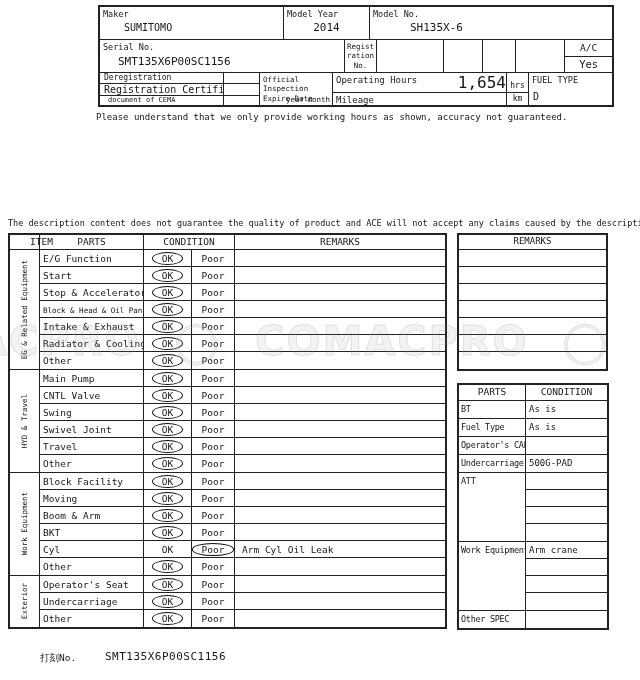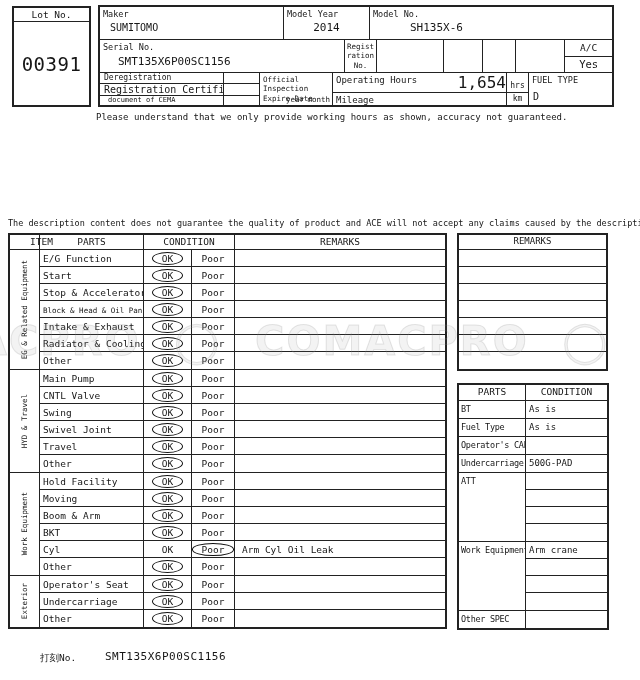--- a/index.html
+++ b/index.html
@@ -14,21 +14,21 @@
   .lot-head { height:14px; border-bottom:1px solid #222; text-align:center; font-size:9.5px; line-height:13px; }
   .lot-num { flex:1; display:flex; align-items:center; justify-content:center; font-size:19px; letter-spacing:.5px; }
   
   .top-table { position:absolute; left:98px; top:5px; width:516px; height:102px; border:2px solid #222; display:flex; flex-direction:column; }
   .tt-row { display:flex; border-bottom:1px solid #222; height:33px; }
   .tt-row.r3 { border-bottom:none; flex:1; }
   .tt-cell { border-right:1px solid #222; position:relative; }
   .tt-cell.last { border-right:none; }
   .lbl { font-size:8.5px; padding:2px 0 0 3px; white-space:nowrap; }
   .w-maker{width:184px;} .w-my{width:86px;} .w-mn{flex:1;}
-  .v-maker{font-size:10px; padding-left:10px; margin-top:3px;}
+  .v-maker{font-size:10px; padding-left:24px; margin-top:3px;}
   .v-my{font-size:11px; text-align:center; margin-top:2px;}
   .v-mn{font-size:11px; padding-left:40px; margin-top:2px;}
   .w-serial{width:247px;} .v-serial{font-size:11px; padding-left:18px; margin-top:3px;}
   .w-reg{width:32px; display:flex; align-items:center; justify-content:center; text-align:center; font-size:7.5px; line-height:1.25; word-break:break-all; padding:0 1px;}
   .w-c1{width:68px;} .w-c2{width:39px;} .w-c3{width:33px;} .w-c4{width:50px;}
   .w-ac{width:47px; display:flex; flex-direction:column;}
   .ac-top{height:17px; border-bottom:1px solid #222; text-align:center; font-size:9.5px; line-height:16px;}
   .ac-bot{flex:1; text-align:center; font-size:10.5px; line-height:15px;}
   .dereg-col{width:160px; display:flex; flex-direction:column;}
   .dereg-row{flex:1; display:flex; border-bottom:1px solid #222;}
@@ -91,24 +91,20 @@
   
   .stamp-label{position:absolute; left:40px; top:652px; font-size:9.5px;}
   .stamp-value{position:absolute; left:105px; top:650px; font-size:11px; letter-spacing:.5px;}
   .watermark{position:absolute; left:-24px; top:318px; width:720px; font-size:40px; white-space:nowrap; word-spacing:18px; letter-spacing:2px; color:rgba(140,140,140,0.10); -webkit-text-stroke:1px rgba(140,140,140,0.22); pointer-events:none; font-family:"DejaVu Sans","Liberation Sans",sans-serif; font-weight:bold;}
 </style>
 </head>
 <body>
 
 <div class="page">
 
-  <div class="lot-box">
-    <div class="lot-head">Lot No.</div>
-    <div class="lot-num">00391</div>
-  </div>
 
   <div class="top-table">
     <div class="tt-row r1">
       <div class="tt-cell w-maker">
         <div class="lbl">Maker</div>
         <div class="v-maker">SUMITOMO</div>
       </div>
       <div class="tt-cell w-my">
         <div class="lbl">Model Year</div>
         <div class="v-my">2014</div>
@@ -329,21 +325,21 @@
               <div class="rem"></div>
             </div>
           </div>
         </div>
         <div class="grp">
           <div class="item-cell">
             <span class="vlabel">Work Equipment</span>
           </div>
           <div class="grp-rows">
             <div class="trow">
-              <div class="parts">Hold Facility</div>
+              <div class="parts">Block Facility</div>
               <div class="ok-c">
                 <span class="oval">OK</span>
               </div>
               <div class="poor-c">
                 <span class="plain">Poor</span>
               </div>
               <div class="rem"></div>
             </div>
             <div class="trow">
               <div class="parts">Moving</div>

